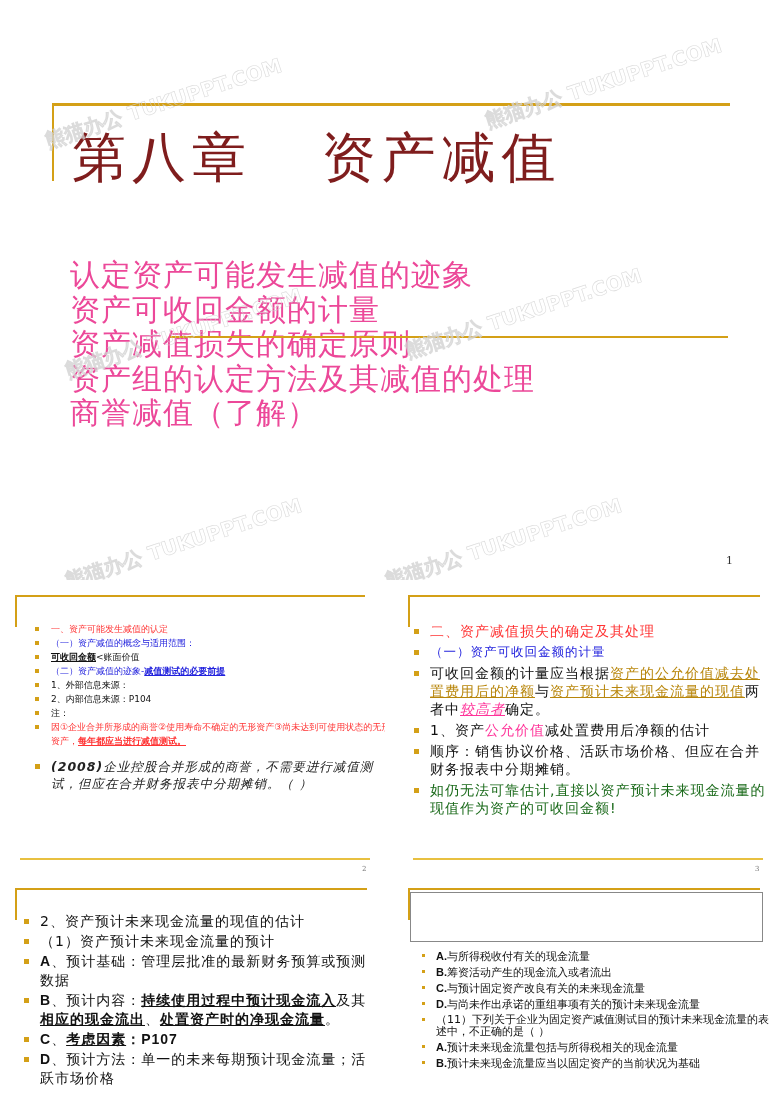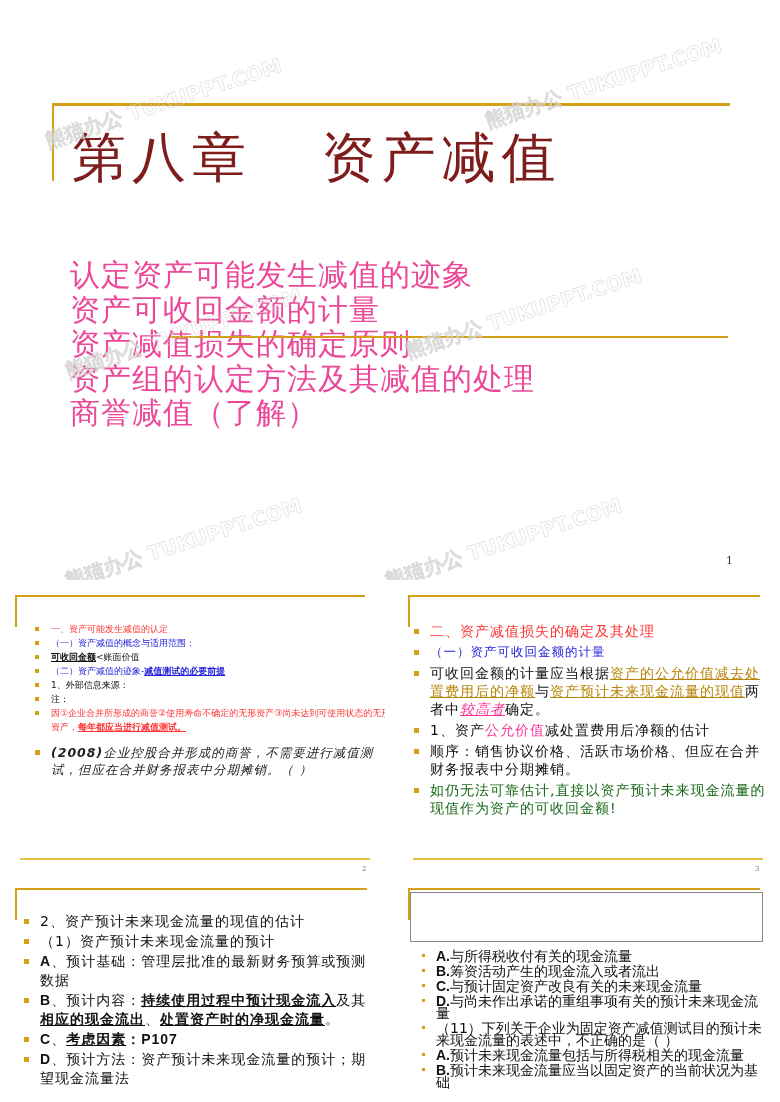--- a/index.html
+++ b/index.html
@@ -47,21 +47,21 @@
   #s4 { left: 0; top: 888px; width: 385px; height: 214px; }
   #s4 .list { position: absolute; left: 20px; top: 24px; width: 360px; }
   #s4 .bul { font-size: 14px; line-height: 19px; margin-bottom: 1px; letter-spacing: 1px; }
   #s4 .bul::before { top: 7px; }
   #s4 b { font-family: "Liberation Sans", sans-serif; }
 
   #s5 { left: 393px; top: 888px; width: 387px; height: 214px; }
   #s5 .box { position: absolute; left: 17px; top: 4px; width: 353px; height: 50px; border: 1px solid #888; background: #fff; }
   #s5 .list { position: absolute; left: 27px; top: 62px; width: 350px; }
   #s5 .intro { font-size: 8.5px; line-height: 12px; padding-left: 8px; text-indent: -8px; margin-bottom: 3px; }
-  #s5 .bul { font-size: 14px; line-height: 12px; margin-bottom: 3px; padding-left: 16px; }
+  #s5 .bul { font-size: 11px; line-height: 12px; margin-bottom: 3px; padding-left: 16px; }
   #s5 .bul::before { top: 4px; width: 3px; height: 3px; left: 2px; }
   #s5 b { font-family: "Liberation Sans", sans-serif; }
 
   .wm { position: absolute; color: transparent; -webkit-text-stroke: 0.6px rgba(210,210,210,0.8); font-size: 20px; font-weight: bold; transform: rotate(-18deg); white-space: nowrap; pointer-events: none; font-family: "DejaVu Sans", sans-serif; }
 </style>
 </head>
 <body>
 
 <div class="slide" id="s1">
   <div class="gold-top" style="left:52px; top:103px; width:678px;"></div>
@@ -86,20 +86,21 @@
 
 <div class="slide" id="s2">
   <div class="gold-top" style="left:15px; top:10px; width:350px; height:2px;"></div>
   <div class="gold-left" style="left:15px; top:10px; height:32px;"></div>
   <div class="list">
     <div class="bul red">一、资产可能发生减值的认定</div>
     <div class="bul blue">（一）资产减值的概念与适用范围：</div>
     <div class="bul"><span class="ul">可收回金额</span><span>&lt;账面价值</span></div>
     <div class="bul blue"><span>（二）资产减值的迹象-</span><span class="ul">减值测试的必要前提</span></div>
     <div class="bul">1、外部信息来源：</div>
+    <div class="bul">2、内部信息来源：P104</div>
     <div class="bul">注：</div>
     <div class="bul red"><span>因①企业合并所形成的商誉②使用寿命不确定的无形资产③尚未达到可使用状态的无形资产，</span><span class="ul">每年都应当进行减值测试。</span></div>
     <div class="bul q"><b>(2008)</b><span>企业控股合并形成的商誉，不需要进行减值测试，但应在合并财务报表中分期摊销。（   ）</span></div>
   </div>
   <div class="gold-bottom" style="left:20px; top:273px; width:350px;"></div>
   <div class="page-num small" style="left:362px; top:280px;">2</div>
 </div>
 
 <div class="slide" id="s3">
   <div class="gold-top" style="left:15px; top:10px; width:352px; height:2px;"></div>
@@ -118,21 +119,21 @@
 
 <div class="slide" id="s4">
   <div class="gold-top" style="left:15px; top:0px; width:352px; height:2px;"></div>
   <div class="gold-left" style="left:15px; top:0px; height:32px;"></div>
   <div class="list">
     <div class="bul">2、资产预计未来现金流量的现值的估计</div>
     <div class="bul">（1）资产预计未来现金流量的预计</div>
     <div class="bul"><b>A</b><span>、预计基础：管理层批准的最新财务预算或预测数据</span></div>
     <div class="bul"><b>B</b><span>、预计内容：</span><span class="ul">持续使用过程中预计现金流入</span><span>及其</span><span class="ul">相应的现金流出</span><span>、</span><span class="ul">处置资产时的净现金流量</span><span>。</span></div>
     <div class="bul"><b>C</b><span>、</span><span class="ul">考虑因素</span><b>：P107</b></div>
-    <div class="bul"><b>D</b><span>、预计方法：资产预计未来现金流量的预计；期望现金流量法</span></div>
+    <div class="bul"><b>D</b><span>、预计方法：单一的未来每期预计现金流量；活跃市场价格</span></div>
   </div>
 </div>
 
 <div class="slide" id="s5">
   <div class="gold-top" style="left:15px; top:0px; width:352px; height:2px;"></div>
   <div class="gold-left" style="left:15px; top:0px; height:32px;"></div>
   <div class="box"></div>
   <div class="list">
     <div class="bul"><b>A.</b><span>与所得税收付有关的现金流量</span></div>
     <div class="bul"><b>B.</b><span>筹资活动产生的现金流入或者流出</span></div>

